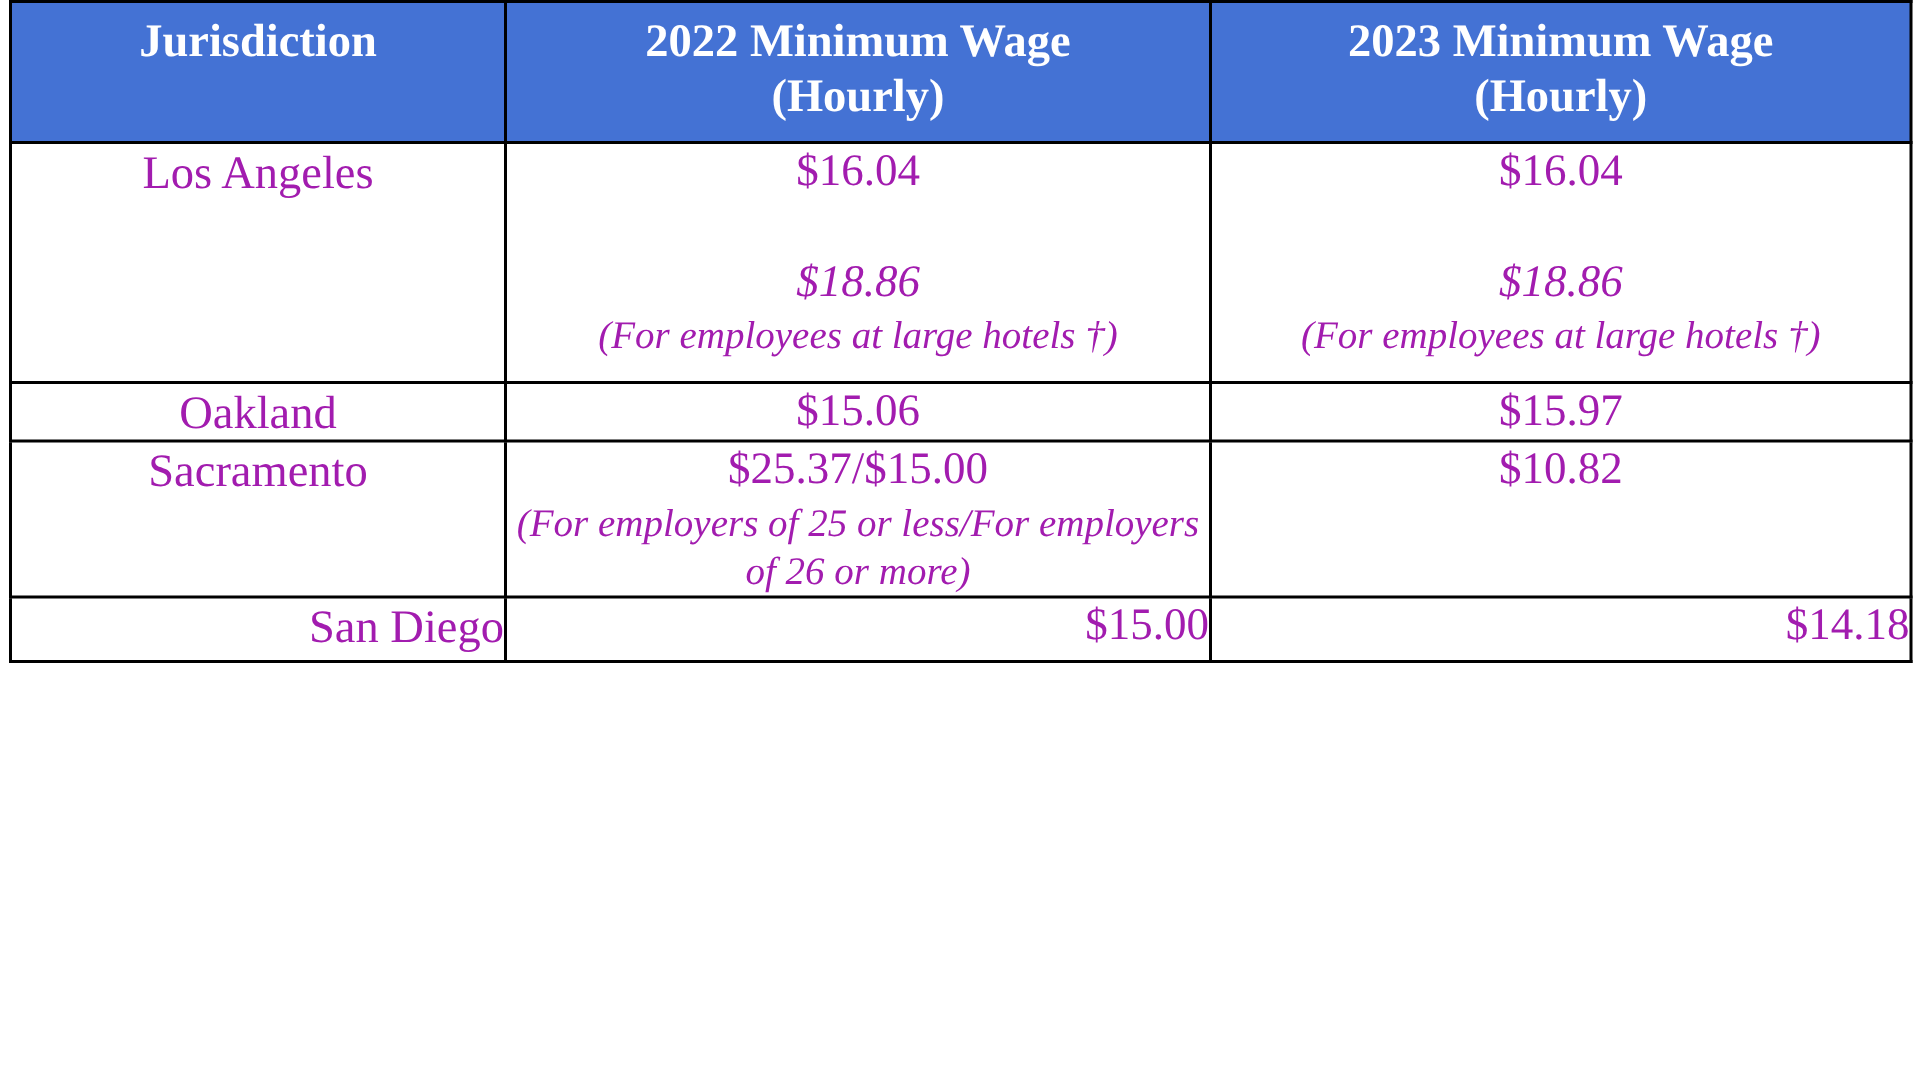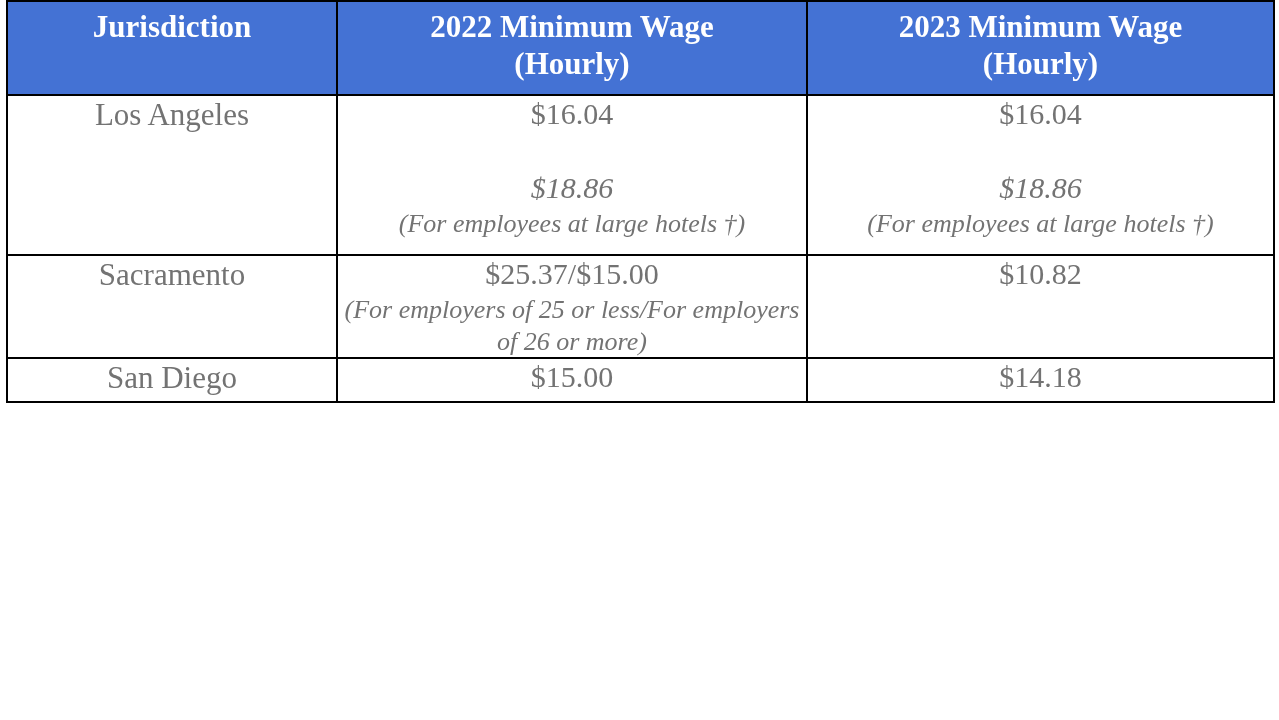--- a/index.html
+++ b/index.html
@@ -46,41 +46,41 @@
     line-height: 1.18;
     padding: 7px 6px 12px 6px;
     vertical-align: top;
   }
   .hdr-line2 { display: block; }
 
   td.cell {
     font-size: 30px;
     line-height: 1.2;
     padding: 6px 10px 10px 10px;
-    color: #737373;
+    color: #a21caf;
   }
   .amt {
     display: block;
     white-space: nowrap;
   }
   .amt.spaced { margin-top: 38px; font-style: italic; }
   .note {
     display: block;
     font-style: italic;
     font-size: 26px;
     line-height: 1.22;
     margin-top: 2px;
   }
   td.jur {
     font-size: 31px;
     padding-top: 6px;
     padding-bottom: 8px;
   }
   tr.row-la td.cell { padding-bottom: 14px; }
-  tr.row-sd td.cell { padding-bottom: 4px; }
+  tr.row-sd td.cell { padding-bottom: 4px; text-align: right; }
   .clip-row td { border-bottom: 2px solid #000; }
 </style>
 </head>
 <body>
 
 <div class="page">
   <table class="wage-table">
     <colgroup>
       <col class="c0">
       <col class="c1">
@@ -110,20 +110,29 @@
           <span class="amt spaced">$18.86</span>
           <span class="note">(For employees at large hotels †)</span>
         </td>
         <td class="cell">
           <span class="amt">$16.04</span>
           <span class="amt spaced">$18.86</span>
           <span class="note">(For employees at large hotels †)</span>
         </td>
       </tr>
 
+      <tr class="row-oak">
+        <td class="cell jur">Oakland</td>
+        <td class="cell">
+          <span class="amt">$15.06</span>
+        </td>
+        <td class="cell">
+          <span class="amt">$15.97</span>
+        </td>
+      </tr>
 
       <tr class="row-sac">
         <td class="cell jur">Sacramento</td>
         <td class="cell">
           <span class="amt">$25.37/$15.00</span>
           <span class="note">(For employers of 25 or less/For employers of 26 or more)</span>
         </td>
         <td class="cell">
           <span class="amt">$10.82</span>
         </td>

